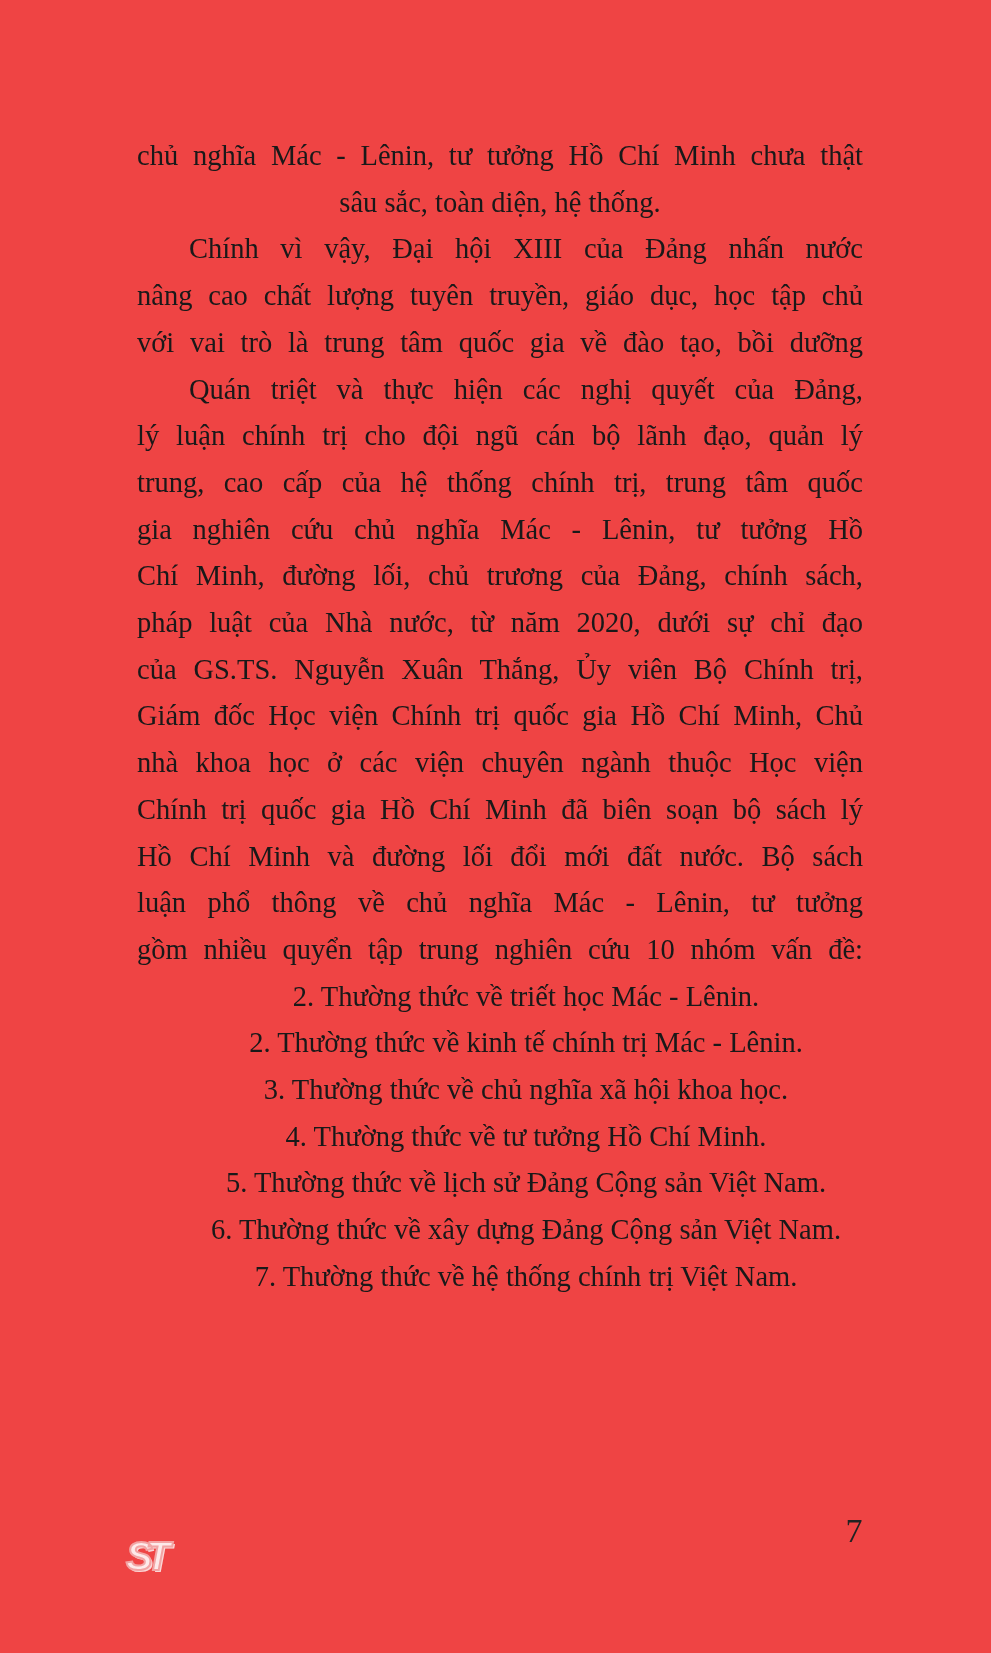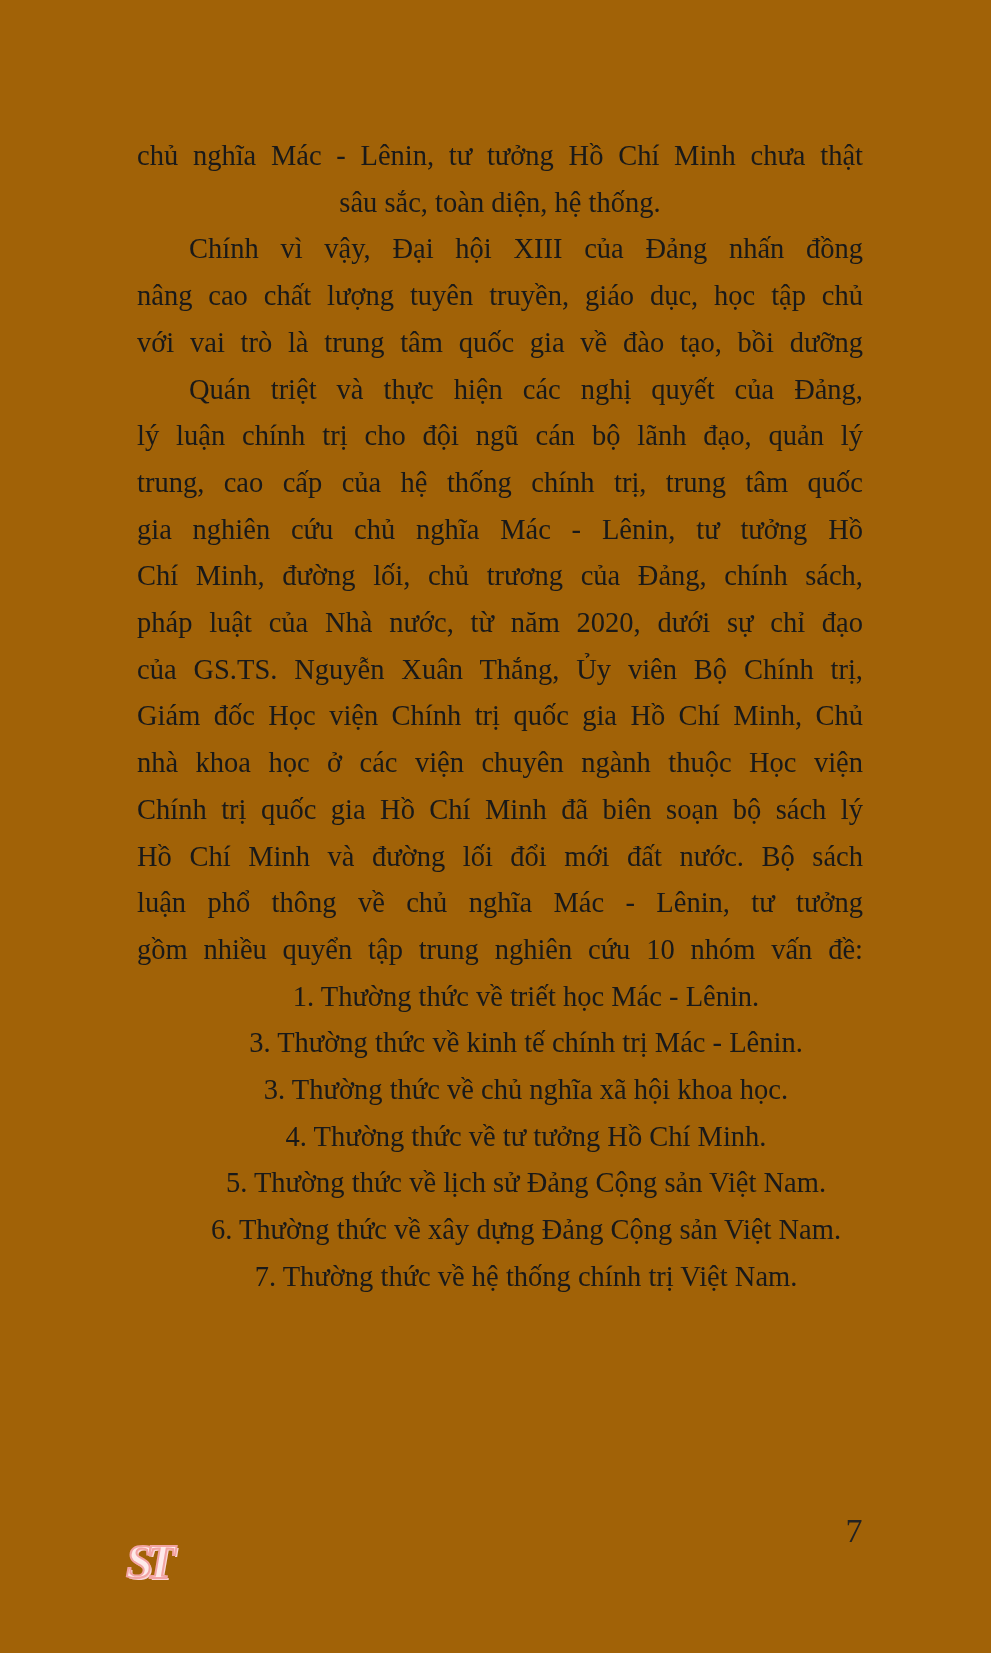--- a/index.html
+++ b/index.html
@@ -13,21 +13,21 @@
     background: #ffffff;
     font-family: "Liberation Serif", "DejaVu Serif", serif;
     color: #1b1b1b;
     overflow: hidden;
   }
   .page {
     position: absolute;
     left: 0; top: 0;
     width: 991px;
     height: 1653px;
-    background: #a16207;
+    background: #ef4444;
   }
   .text-block {
     position: absolute;
     left: 137px;
     top: 133px;
     width: 726px;
     font-size: 28.5px;
     line-height: 46.7px;
     color: #191919;
   }
@@ -39,22 +39,22 @@
     text-indent: 52px;
   }
   .line.fill {
     text-align: justify;
     text-align-last: justify;
   }
   .watermark {
     position: absolute;
     left: 126px;
     top: 1534px;
-    font-family: Liberation Serif, serif;
-    font-size: 48px;
+    font-family: Liberation Sans, sans-serif;
+    font-size: 40px;
     font-weight: bold;
     font-style: italic;
     letter-spacing: -7px;
     color: #fdeaea;
     -webkit-text-stroke: 2px #f2a4a4;
     text-shadow: 2px 2px 0 #fbd6d6;
   }
   .page-number {
     position: absolute;
     left: 834px;
@@ -65,38 +65,38 @@
     color: #222222;
   }
 </style>
 </head>
 <body>
 
 <div class="page">
   <div class="text-block" id="text-block">
       <div class="line fill">chủ nghĩa Mác - Lênin, tư tưởng Hồ Chí Minh chưa thật</div>
       <div class="line">sâu sắc, toàn diện, hệ thống.</div>
-      <div class="line indent fill">Chính vì vậy, Đại hội XIII của Đảng nhấn đồng</div>
+      <div class="line indent fill">Chính vì vậy, Đại hội XIII của Đảng nhấn nước</div>
       <div class="line fill">nâng cao chất lượng tuyên truyền, giáo dục, học tập chủ</div>
       <div class="line fill">với vai trò là trung tâm quốc gia về đào tạo, bồi dưỡng</div>
       <div class="line indent fill">Quán triệt và thực hiện các nghị quyết của Đảng,</div>
       <div class="line fill">lý luận chính trị cho đội ngũ cán bộ lãnh đạo, quản lý</div>
       <div class="line fill">trung, cao cấp của hệ thống chính trị, trung tâm quốc</div>
       <div class="line fill">gia nghiên cứu chủ nghĩa Mác - Lênin, tư tưởng Hồ</div>
       <div class="line fill">Chí Minh, đường lối, chủ trương của Đảng, chính sách,</div>
       <div class="line fill">pháp luật của Nhà nước, từ năm 2020, dưới sự chỉ đạo</div>
       <div class="line fill">của GS.TS. Nguyễn Xuân Thắng, Ủy viên Bộ Chính trị,</div>
       <div class="line fill">Giám đốc Học viện Chính trị quốc gia Hồ Chí Minh, Chủ</div>
       <div class="line fill">nhà khoa học ở các viện chuyên ngành thuộc Học viện</div>
       <div class="line fill">Chính trị quốc gia Hồ Chí Minh đã biên soạn bộ sách lý</div>
       <div class="line fill">Hồ Chí Minh và đường lối đổi mới đất nước. Bộ sách</div>
       <div class="line fill">luận phổ thông về chủ nghĩa Mác - Lênin, tư tưởng</div>
       <div class="line fill">gồm nhiều quyển tập trung nghiên cứu 10 nhóm vấn đề:</div>
-      <div class="line indent">1. Thường thức về triết học Mác - Lênin.</div>
-      <div class="line indent">3. Thường thức về kinh tế chính trị Mác - Lênin.</div>
+      <div class="line indent">2. Thường thức về triết học Mác - Lênin.</div>
+      <div class="line indent">2. Thường thức về kinh tế chính trị Mác - Lênin.</div>
       <div class="line indent">3. Thường thức về chủ nghĩa xã hội khoa học.</div>
       <div class="line indent">4. Thường thức về tư tưởng Hồ Chí Minh.</div>
       <div class="line indent">5. Thường thức về lịch sử Đảng Cộng sản Việt Nam.</div>
       <div class="line indent">6. Thường thức về xây dựng Đảng Cộng sản Việt Nam.</div>
       <div class="line indent">7. Thường thức về hệ thống chính trị Việt Nam.</div>
     </div>
   <div class="watermark">ST</div>
   <div class="page-number">7</div>
 </div>
 

